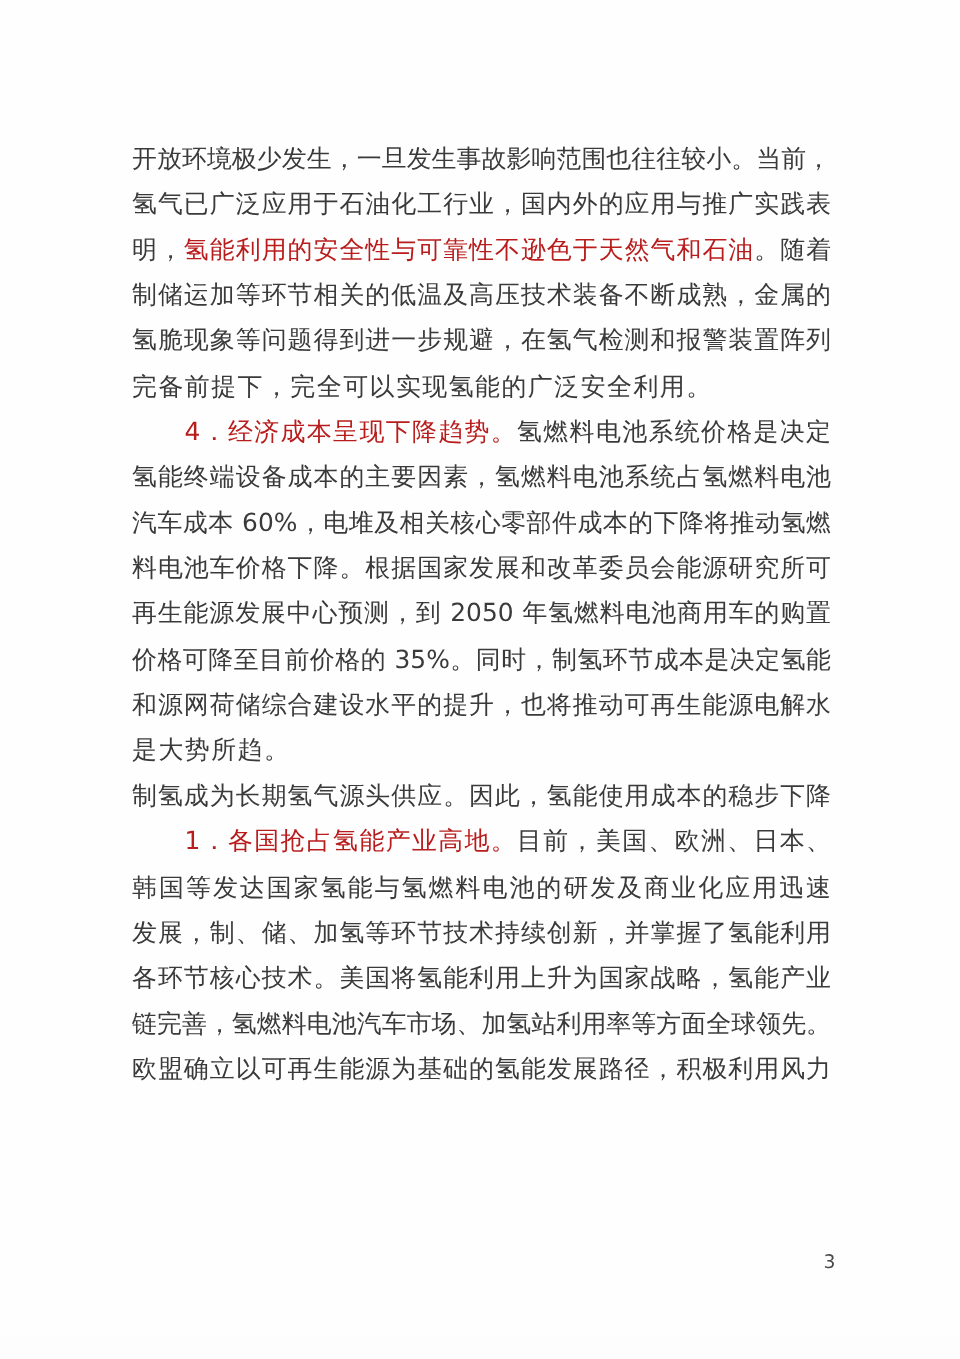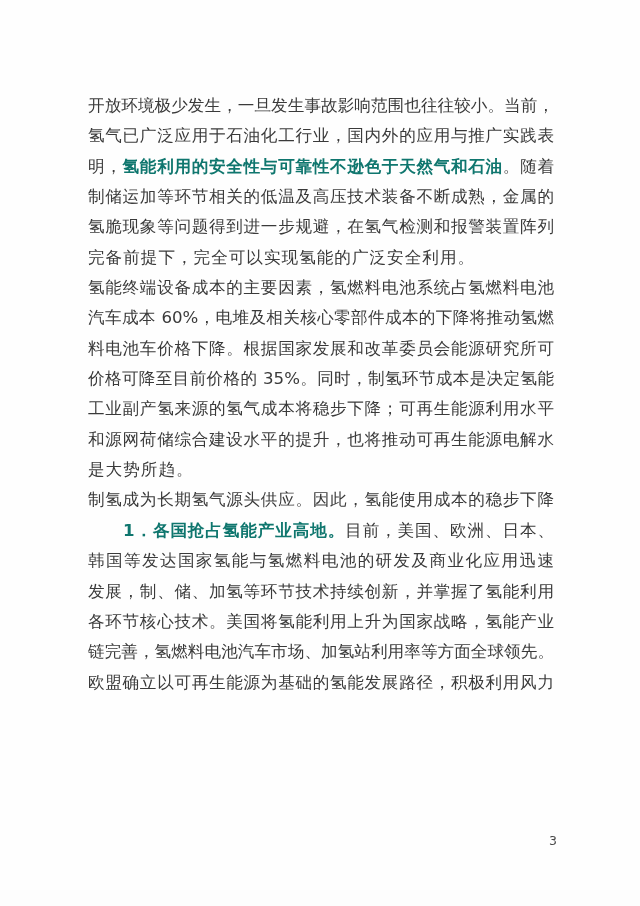--- a/index.html
+++ b/index.html
@@ -35,22 +35,22 @@
   }
   .line.no-just {
     text-align: right;
     text-align-last: left;
     letter-spacing: 1px;
   }
   .line.indent {
     text-indent: 35px;
   }
   .b {
-    font-weight: bold;
-    color: #0f766e;
+    font-weight: normal;
+    color: #b91c1c;
   }
   .page-number {
     position: absolute;
     left: 543px;
     top: 833px;
     width: 20px;
     text-align: center;
     font-size: 12.5px;
     color: #4a4a4a;
     font-family: "DejaVu Sans", sans-serif;
@@ -61,25 +61,26 @@
 <body>
 
 <div class="page">
   <div class="content" id="document-body">
       <div class="line"><span>开放环境极少发生，一旦发生事故影响范围也往往较小。当前，</span></div>
       <div class="line"><span>氢气已广泛应用于石油化工行业，国内外的应用与推广实践表</span></div>
       <div class="line"><span>明，</span><span class="b">氢能利用的安全性与可靠性不逊色于天然气和石油</span><span>。随着</span></div>
       <div class="line"><span>制储运加等环节相关的低温及高压技术装备不断成熟，金属的</span></div>
       <div class="line"><span>氢脆现象等问题得到进一步规避，在氢气检测和报警装置阵列</span></div>
       <div class="line no-just"><span>完备前提下，完全可以实现氢能的广泛安全利用。</span></div>
+      <div class="line indent"><span class="b">4．经济成本呈现下降趋势。</span><span>氢燃料电池系统价格是决定</span></div>
       <div class="line"><span>氢能终端设备成本的主要因素，氢燃料电池系统占氢燃料电池</span></div>
       <div class="line"><span>汽车成本 60%，电堆及相关核心零部件成本的下降将推动氢燃</span></div>
       <div class="line"><span>料电池车价格下降。根据国家发展和改革委员会能源研究所可</span></div>
+      <div class="line"><span>再生能源发展中心预测，到 2050 年氢燃料电池商用车的购置</span></div>
       <div class="line"><span>价格可降至目前价格的 35%。同时，制氢环节成本是决定氢能</span></div>
-      <div class="line"><span>工业副产氢来源的氢气成本将稳步下降；可再生能源利用水平</span></div>
       <div class="line"><span>和源网荷储综合建设水平的提升，也将推动可再生能源电解水</span></div>
       <div class="line no-just"><span>是大势所趋。</span></div>
       <div class="line"><span>制氢成为长期氢气源头供应。因此，氢能使用成本的稳步下降</span></div>
       <div class="line indent"><span class="b">1．各国抢占氢能产业高地。</span><span>目前，美国、欧洲、日本、</span></div>
       <div class="line"><span>韩国等发达国家氢能与氢燃料电池的研发及商业化应用迅速</span></div>
       <div class="line"><span>发展，制、储、加氢等环节技术持续创新，并掌握了氢能利用</span></div>
       <div class="line"><span>各环节核心技术。美国将氢能利用上升为国家战略，氢能产业</span></div>
       <div class="line"><span>链完善，氢燃料电池汽车市场、加氢站利用率等方面全球领先。</span></div>
       <div class="line"><span>欧盟确立以可再生能源为基础的氢能发展路径，积极利用风力</span></div>
     </div>

